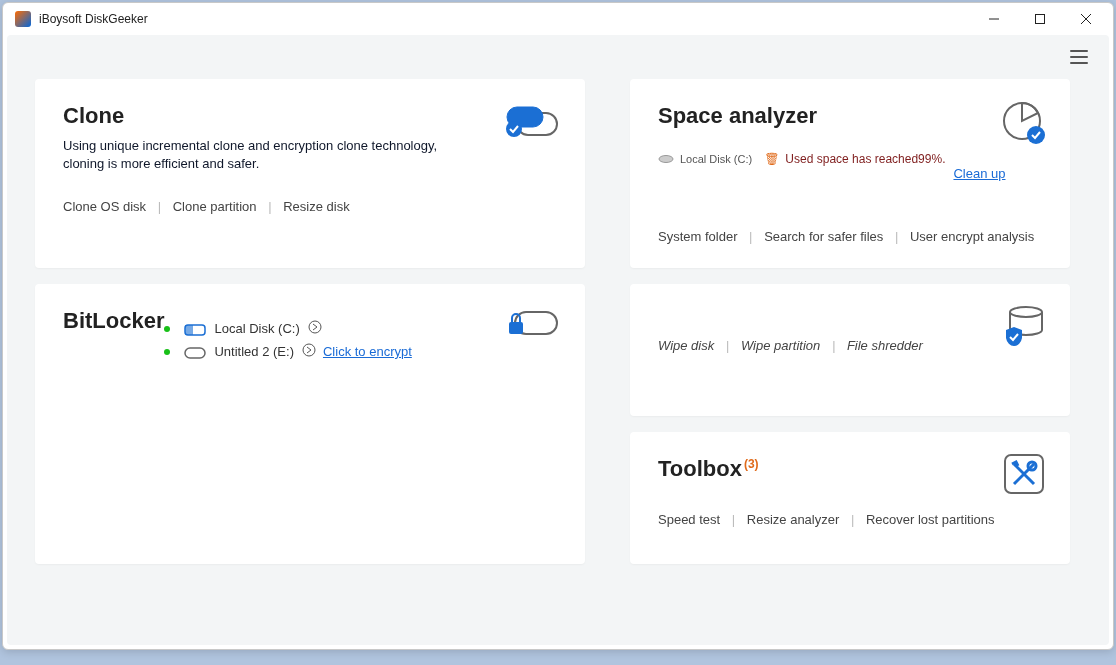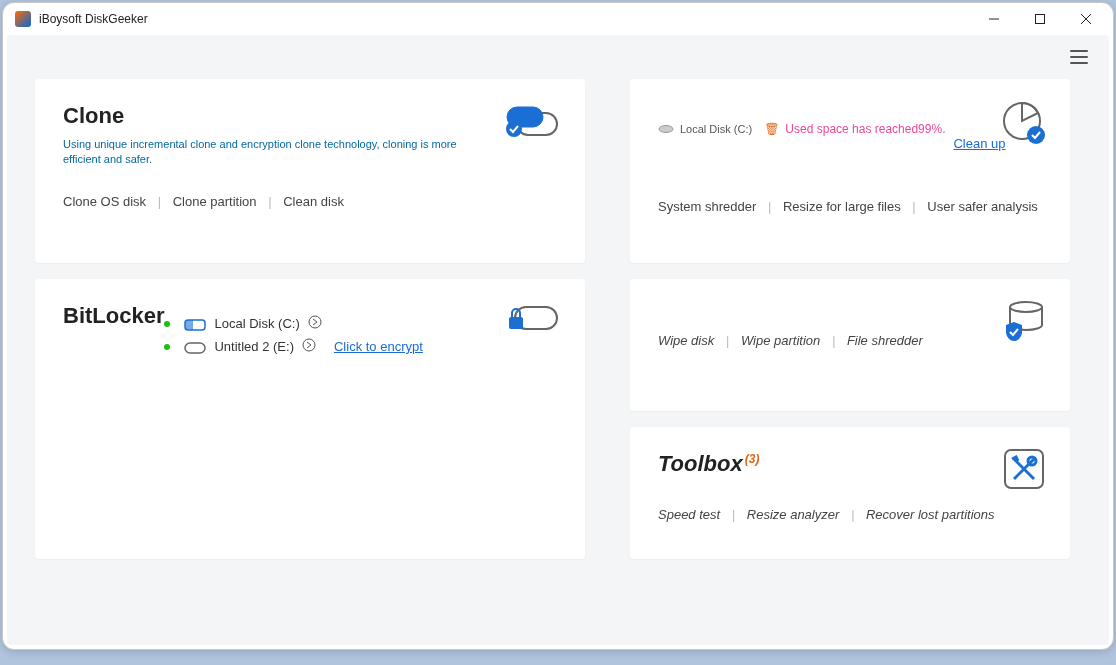--- a/index.html
+++ b/index.html
@@ -9,21 +9,21 @@
     width: 1116px;
     height: 665px;
     overflow: hidden;
   }
   .window {
     background: #fff;
     width: 1112px;
     height: 648px;
     margin: 2px;
     border: 1px solid #c8c8c8;
-    border-radius: 12px;
+    border-radius: 6px;
     display: flex;
     flex-direction: column;
     box-shadow: 0 2px 8px rgba(0,0,0,0.15);
   }
   .titlebar {
     display: flex;
     align-items: center;
     height: 32px;
     padding: 0 4px;
   }
@@ -77,59 +77,59 @@
     position: relative;
     box-shadow: 0 1px 2px rgba(0,0,0,0.04);
   }
   .card-title {
     font-size: 22px;
     font-weight: 600;
     color: #222;
     margin-bottom: 8px;
   }
   .card-sub {
-    font-size: 11px;
-    color: #0369a1;
+    font-size: 13px;
+    color: #0f172a;
     line-height: 1.4;
     margin-bottom: 16px;
     max-width: 410px;
   }
   .card-icon {
     position: absolute;
     top: 20px;
     right: 24px;
   }
   .actions {
     font-size: 13px;
     color: #444;
     margin-top: 26px;
   }
   .actions .sep { color: #bbb; margin: 0 8px; }
   .actions span.link { cursor: default; }
   .clone-card { grid-column: 1; grid-row: 1; min-height: 184px; }
   .bitlocker-card { grid-column: 1; grid-row: 2 / span 2; min-height: 280px; display:flex; flex-direction:row; }
   .space-card { grid-column: 2; grid-row: 1; min-height: 184px; }
   .wipe-card { grid-column: 2; grid-row: 2; min-height: 132px; }
-  .toolbox-card { grid-column: 2; grid-row: 3; min-height: 132px; font-style: italic; }
+  .toolbox-card { grid-column: 2; grid-row: 3; min-height: 132px; }
   .disk-row {
     display: flex; align-items: center;
     font-size: 13px; color: #333;
     margin: 6px 0;
   }
   .dot-green { width:6px;height:6px;border-radius:50%;background:#18c018;margin-right:14px;}
   .disk-mini-icon { width:22px;height:16px;margin-right:8px;display:flex;align-items:center;justify-content:center;}
   .arrow-circ { margin-left:8px; }
-  .blue-link { color:#1a6bd6; text-decoration: underline; margin-left:18px; font-size:13px;}
+  .blue-link { color:#1a6bd6; text-decoration: underline; margin-left:7px; font-size:13px;}
   .bitlocker-body { flex:1; margin-top:6px;}
   .space-status {
     display:flex; align-items:center; gap:6px; font-size:12px; margin-top:4px;
   }
   .space-disk-icon { font-size:14px; color:#888;}
   .smalltext { font-size:11px; color:#555;}
-  .orange-text { color:#ec4899; }
+  .orange-text { color:#7f1d1d; }
   .toolbox-badge { color:#e06a1a; font-size:12px; vertical-align: super; margin-left:2px;}
   .bitlocker-actions { margin-top:auto; padding-top:20px;}
 </style>
 </head>
 <body>
 
 <div class="window">
   <div class="titlebar">
     <div class="app-icon"></div>
     <div class="app-title">iBoysoft DiskGeeker</div>
@@ -170,50 +170,51 @@
             <rect x="4" y="8" width="36" height="20" rx="10" fill="#1b6fd4" stroke="#1b6fd4"></rect>
             <circle cx="11" cy="30" r="8" fill="#1b6fd4"></circle>
             <path d="M7 30 l3 3 l5 -6" stroke="#fff" stroke-width="2" fill="none"></path>
           </svg>
         </div>
         <div class="actions">
           <span class="link">Clone OS disk</span>
           <span class="sep">|</span>
           <span class="link">Clone partition</span>
           <span class="sep">|</span>
-          <span class="link">Clean disk</span>
+          <span class="link">Resize disk</span>
         </div>
       </div>
 
       <div class="card space-card">
+        <div class="card-title">Space analyzer</div>
         <div class="space-status">
           <span class="space-disk-icon">
             <svg width="16" height="10" viewBox="0 0 16 10">
                 <ellipse cx="8" cy="5" rx="7" ry="3.5" fill="#ccc" stroke="#999"></ellipse>
               </svg>
           </span>
           <span class="smalltext">Local Disk (C:)</span>
           <span style="color:#e06a1a;margin-left:6px;">🗑</span>
           <span class="orange-text" style="font-size:12px;">Used space has reached99%.</span>
           <a class="blue-link" style="margin-left:2px;margin-top:29px;">Clean up</a>
         </div>
         <div class="card-icon">
           <svg width="48" height="48" viewBox="0 0 48 48">
             <circle cx="24" cy="22" r="18" fill="none" stroke="#666" stroke-width="2"></circle>
             <path d="M24 22 L24 4 A18 18 0 0 1 40 14 Z" fill="none" stroke="#666" stroke-width="2"></path>
             <circle cx="38" cy="36" r="9" fill="#1b6fd4"></circle>
             <path d="M34 36 l3 3 l5 -6" stroke="#fff" stroke-width="2" fill="none"></path>
           </svg>
         </div>
         <div class="actions" style="margin-top:48px;">
-          <span class="link">System shredder</span>
-          <span class="sep">|</span>
-          <span class="link">Resize for large files</span>
-          <span class="sep">|</span>
-          <span class="link">User safer analysis</span>
+          <span class="link">System folder</span>
+          <span class="sep">|</span>
+          <span class="link">Search for safer files</span>
+          <span class="sep">|</span>
+          <span class="link">User encrypt analysis</span>
         </div>
       </div>
 
       <div class="card bitlocker-card">
         <div class="card-title">BitLocker</div>
         <div class="card-icon">
           <svg width="56" height="36" viewBox="0 0 56 36">
             <rect x="10" y="8" width="42" height="22" rx="11" fill="none" stroke="#666" stroke-width="2"></rect>
             <rect x="4" y="18" width="14" height="12" rx="2" fill="#1b6fd4"></rect>
             <path d="M7 18 v-4 a4 4 0 0 1 8 0 v4" fill="none" stroke="#1b6fd4" stroke-width="2"></path>

